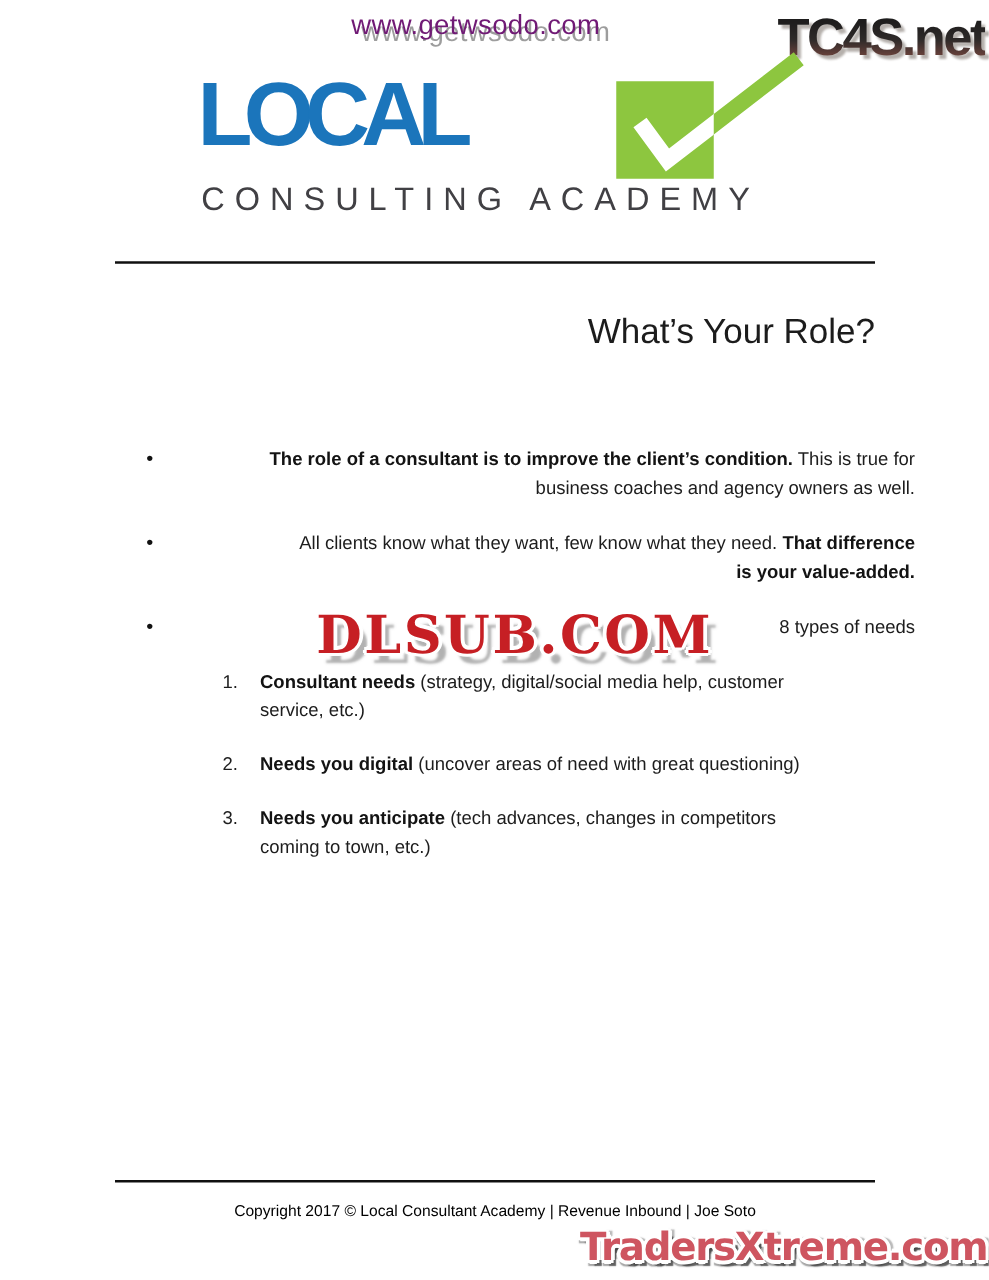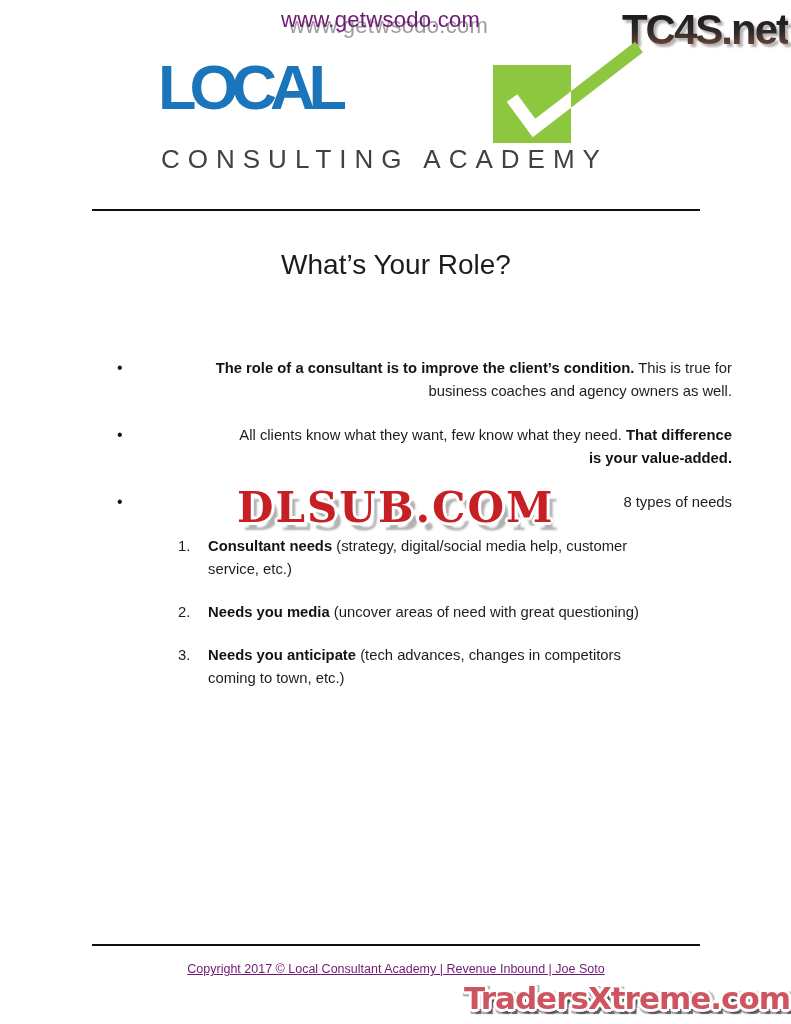--- a/index.html
+++ b/index.html
@@ -14,57 +14,57 @@
         line-height:1.15;letter-spacing:-2px;}
   .tc4s .sh{position:absolute;left:3px;top:3px;color:#b5b0ac;filter:blur(1px);}
   .tc4s .fg{position:relative;color:#40302b;}
   @supports ((-webkit-background-clip:text) or (background-clip:text)){
     .tc4s .fg{background:linear-gradient(180deg,#1e1d1d 25%,#2e2a29 55%,#7d4a41 92%);
               -webkit-background-clip:text;background-clip:text;color:transparent;}
   }
 
   
   .logo-local{position:absolute;left:158px;top:56px;font-weight:bold;
-              font-size:63px;line-height:1;letter-spacing:-7px;color:#1b75bb;}
+              font-size:72px;line-height:1;letter-spacing:-7px;color:#1b75bb;}
   .logo-check{position:absolute;left:488px;top:40px;}
   .logo-sub{position:absolute;left:161px;top:146px;font-size:26px;line-height:26px;
             letter-spacing:8px;color:#414044;font-weight:400;}
 
   
   .rule{position:absolute;left:92px;width:608px;height:1.6px;background:#101010;}
   .rule-top{top:209px;}
   .rule-bottom{top:944px;}
 
   
-  .doc-title{position:absolute;left:92px;top:250px;width:608px;text-align:center;
+  .doc-title{position:absolute;left:92px;top:250px;width:608px;text-align:right;
              font-size:28px;line-height:30px;color:#1c1c1c;}
 
   
   .content{position:absolute;left:92px;top:357px;width:640px;
            font-size:14.8px;line-height:23px;color:#1d1d1d;}
   .content .b{font-weight:bold;color:#131313;}
   ul.bullets{list-style:none;margin:0;padding:0 0 0 49px;}
   ul.bullets>li{position:relative;margin:0 0 21px 0;white-space:pre;text-align:right;}
   ul.bullets>li::before{content:"\2022";position:absolute;left:-24px;top:-1px;
                         font-size:16px;color:#111;}
   ol.nums{list-style:none;margin:0;padding:0 0 0 116px;counter-reset:n;}
   ol.nums>li{position:relative;margin:0 0 20px 0;counter-increment:n;white-space:pre;}
   ol.nums>li::before{content:counter(n) ".";position:absolute;left:-30px;color:#1d1d1d;}
 
   
-  .dlsub{position:absolute;left:237px;top:487px;font-family:"DejaVu Serif",serif;
+  .dlsub{position:absolute;left:253px;top:487px;font-family:"DejaVu Serif",serif;
          font-weight:bold;font-size:42px;line-height:1;letter-spacing:2px;
          color:#c61f24;
          text-shadow:-2px -2px 0 #fff,2px -2px 0 #fff,-2px 2px 0 #fff,2px 2px 0 #fff,
                      -3px 0 0 #fff,3px 0 0 #fff,0 -3px 0 #fff,0 3px 0 #fff,
                      6px 8px 2px rgba(115,115,115,.55);}
 
   
   .footer{position:absolute;left:92px;top:961px;width:608px;text-align:center;
-          font-size:12.5px;line-height:16px;color:#701a75;text-decoration:underline;}
+          font-size:12.5px;line-height:16px;color:#000000;}
 
   
   .traders{position:absolute;right:1px;top:981px;font-family:"DejaVu Sans",sans-serif;
            font-weight:bold;font-size:31px;line-height:1.1;letter-spacing:-1px;
            color:#ce5560;
            text-shadow:-2px -2px 0 #fff,2px -2px 0 #fff,-2px 2px 0 #fff,2px 2px 0 #fff,
                        -3px 0 0 #fff,3px 0 0 #fff,0 -3px 0 #fff,0 3px 0 #fff,
                        4px 5px 1px rgba(55,55,55,.8),-1px 5px 1px rgba(55,55,55,.45),
                        5px -1px 1px rgba(55,55,55,.35);}
 </style>
@@ -105,21 +105,21 @@
     <ul class="bullets">
       <li><span class="b">The role of a consultant is to improve the client’s condition.</span><span> This is true for
 business coaches and agency owners as well.</span></li>
       <li><span>All clients know what they want, few know what they need. </span><span class="b">That difference
 is your value-added.</span></li>
       <li><span>8 types of needs</span></li>
     </ul>
     <ol class="nums">
       <li><span class="b">Consultant needs</span><span> (strategy, digital/social media help, customer
 service, etc.)</span></li>
-      <li><span class="b">Needs you media</span><span> (uncover areas of need with great questioning)</span></li>
+      <li><span class="b">Needs you digital</span><span> (uncover areas of need with great questioning)</span></li>
       <li><span class="b">Needs you anticipate</span><span> (tech advances, changes in competitors
 coming to town, etc.)</span></li>
     </ol>
   </div>
 
   <div class="dlsub">DLSUB.COM</div>
 
   <div class="rule rule-bottom"></div>
 
   <div class="footer">Copyright 2017 © Local Consultant Academy | Revenue Inbound | Joe Soto</div>

